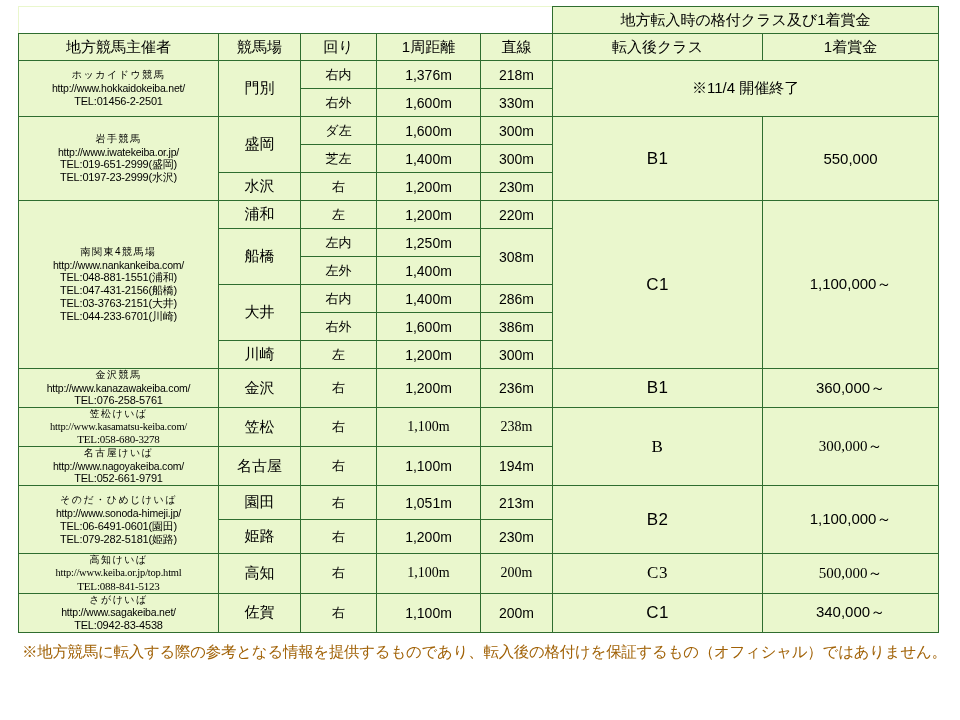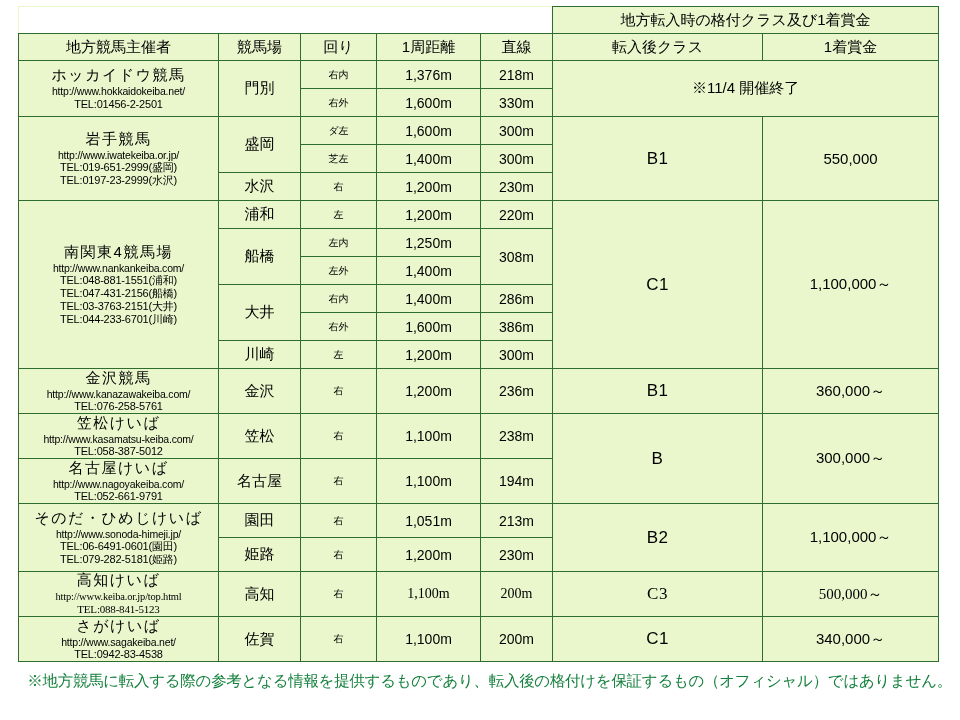--- a/index.html
+++ b/index.html
@@ -45,40 +45,40 @@
   .hdr-group {
     font-size: 15px;
     height: 26px;
   }
   
   .org {
     padding: 3px 4px 4px 4px;
     line-height: 1.18;
   }
   .org .name {
-    font-size: 15px;
+    font-size: 10px;
     letter-spacing: 1.5px;
     display: block;
     margin-bottom: 1px;
   }
   .org .url {
     font-size: 10.5px;
     display: block;
     letter-spacing: -0.2px;
   }
   .org .tel {
     font-size: 11px;
     display: block;
     letter-spacing: -0.2px;
   }
   .track {
     font-size: 15px;
   }
   .dir {
-    font-size: 10px;
+    font-size: 13px;
   }
   .dist {
     font-size: 14px;
   }
   .straight {
     font-size: 14px;
   }
   .cls {
     font-size: 17px;
     letter-spacing: 0.5px;
@@ -96,26 +96,25 @@
   col.c-dist  { width: 104px; }
   col.c-str   { width: 72px; }
   col.c-cls   { width: 210px; }
   col.c-prize { width: 176px; }
 
   .footnotes {
     margin-top: 8px;
     padding-left: 4px;
   }
   .footnotes div {
-    color: #15803d;
+    color: #a16207;
     font-size: 15.5px;
     line-height: 1.45;
     white-space: nowrap;
     letter-spacing: -0.3px;
-    text-align: right;
   }
 </style>
 </head>
 <body>
 
 <div id="page">
 
   <table class="main">
     <colgroup>
       <col class="c-org">
@@ -233,25 +232,25 @@
             <span class="url">http://www.kanazawakeiba.com/</span>
             <span class="tel">TEL:076-258-5761</span>
           </td>
           <td class="track" rowspan="1">金沢</td>
           <td class="dir">右</td>
           <td class="dist">1,200m</td>
           <td class="straight">236m</td>
           <td class="cls" rowspan="1">B1</td>
           <td class="prize" rowspan="1">360,000～</td>
         </tr>
-        <tr style="height: 28px;">
+        <tr style="height: 28px; font-family: Liberation Serif, serif;">
           <td class="org" rowspan="1">
             <span class="name">笠松けいば</span>
             <span class="url">http://www.kasamatsu-keiba.com/</span>
-            <span class="tel">TEL:058-387-5012</span>
+            <span class="tel">TEL:058-680-3278</span>
           </td>
           <td class="track" rowspan="1">笠松</td>
           <td class="dir">右</td>
           <td class="dist">1,100m</td>
           <td class="straight">238m</td>
           <td class="cls" rowspan="2">B</td>
           <td class="prize" rowspan="2">300,000～</td>
         </tr>
         <tr style="height: 28px;">
           <td class="org" rowspan="1">

